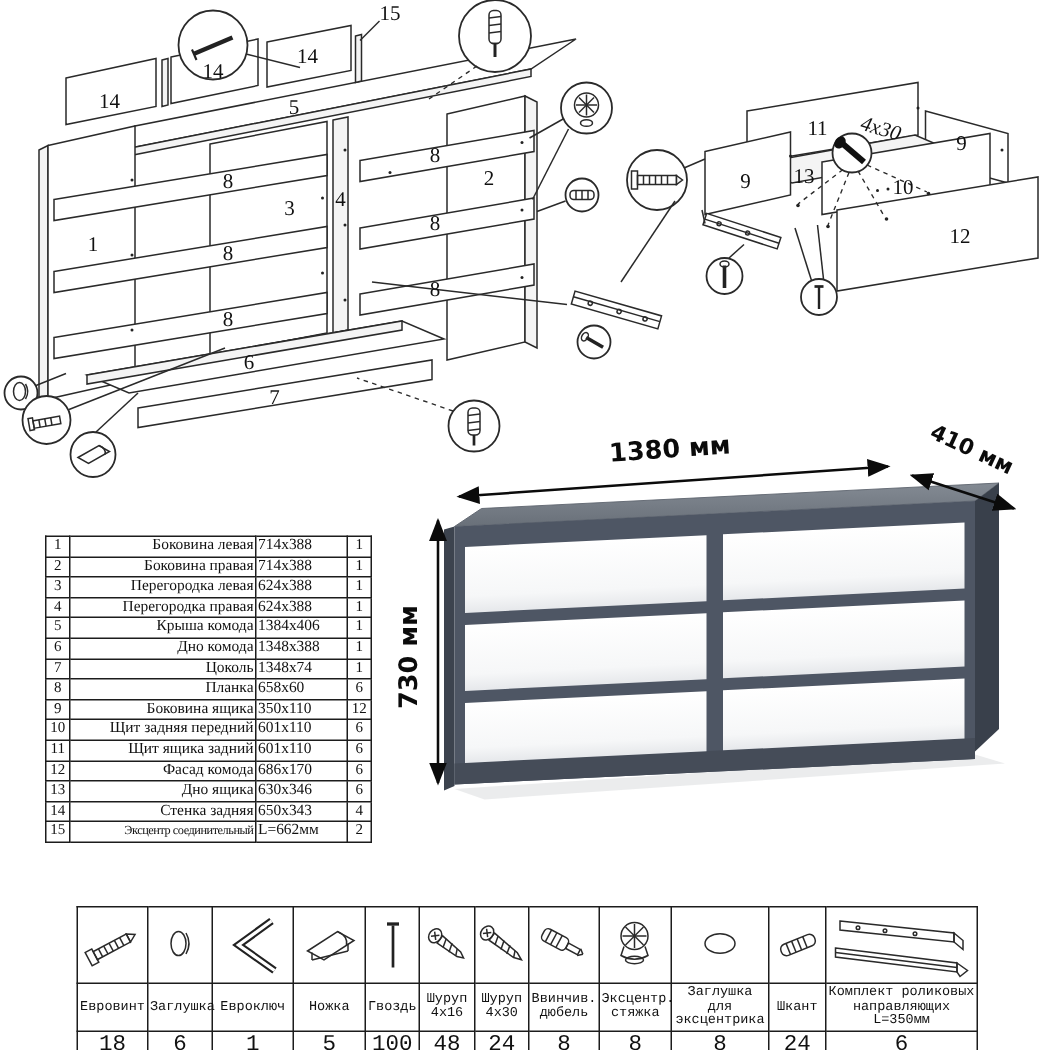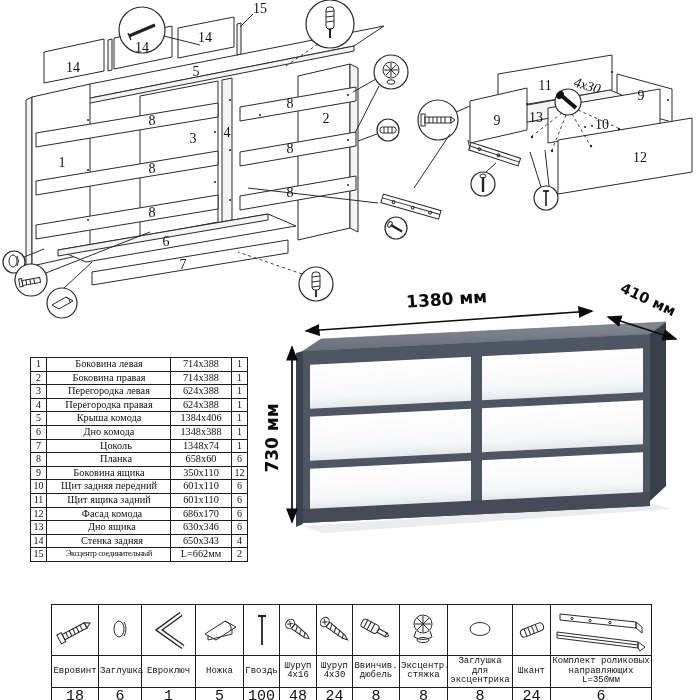--- a/index.html
+++ b/index.html
@@ -5,25 +5,25 @@
   html,body{margin:0;padding:0;background:#fff;}
   #app{position:relative;width:700px;height:700px;background:#fff;overflow:hidden;
        font-family:"Liberation Serif",serif;color:#111;}
   svg{position:absolute;overflow:visible;}
   
   #parts-table{position:absolute;left:30px;top:357px;border-collapse:collapse;
     table-layout:fixed;width:217px;font-family:"Liberation Serif",serif;}
   #parts-table td{border:1px solid #1c1c1c;padding:0 1px;height:12.6px;
     font-size:10.3px;line-height:10.5px;white-space:nowrap;overflow:hidden;}
   #parts-table td.c-num{text-align:center;font-size:10px;}
-  #parts-table td.c-name{text-align:center;padding-left:2px;}
+  #parts-table td.c-name{text-align:right;padding-left:2px;}
   #parts-table td.c-name.ind1{padding-left:16px;}
   #parts-table td.c-name.ind2{padding-left:8px;}
   #parts-table td.c-name.small{font-size:8.2px;letter-spacing:-0.3px;}
-  #parts-table td.c-size{text-align:center;font-size:10.3px;}
+  #parts-table td.c-size{font-size:10.3px;}
   #parts-table td.c-qty{text-align:center;font-size:10px;}
   
   #hw-title{position:absolute;left:0;top:581px;width:700px;text-align:center;
     font-size:17px;font-family:"Liberation Serif",serif;color:#000;}
   #hw-table{position:absolute;left:51px;top:604px;border-collapse:collapse;
     table-layout:fixed;width:600px;font-family:Liberation Mono, monospace;}
   #hw-table td{border:1.2px solid #1c1c1c;padding:0;text-align:center;vertical-align:middle;}
   #hw-table tr.r-icon td{height:50px;}
   #hw-table tr.r-name td{height:22px;font-size:9px;line-height:9.5px;padding:1px;}
   #hw-table tr.r-qty td{height:18px;font-size:15px;}

